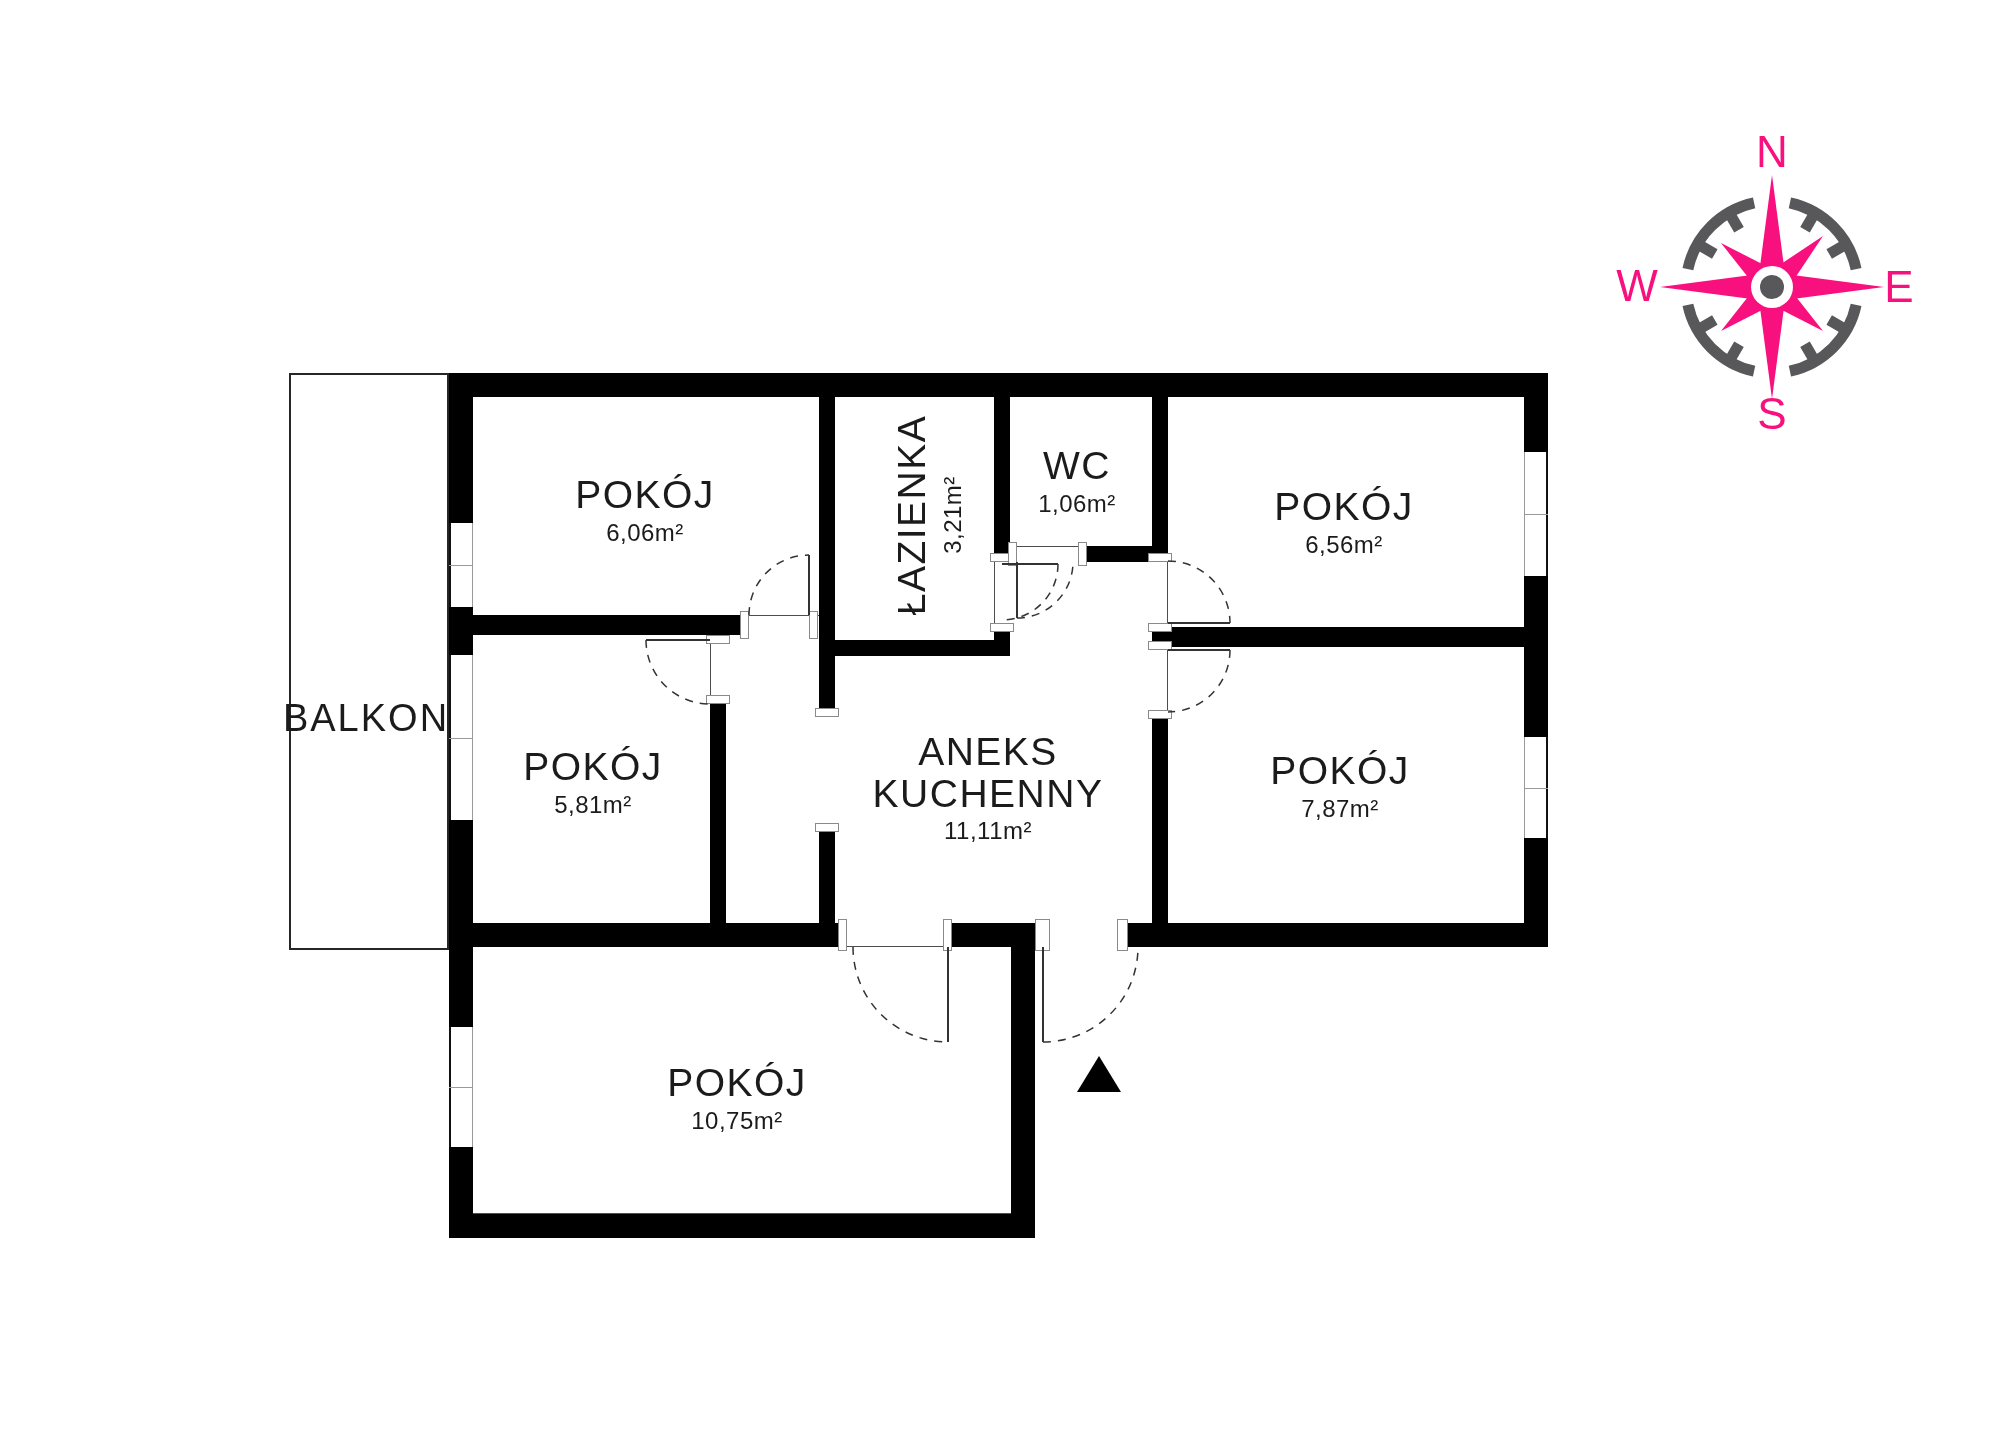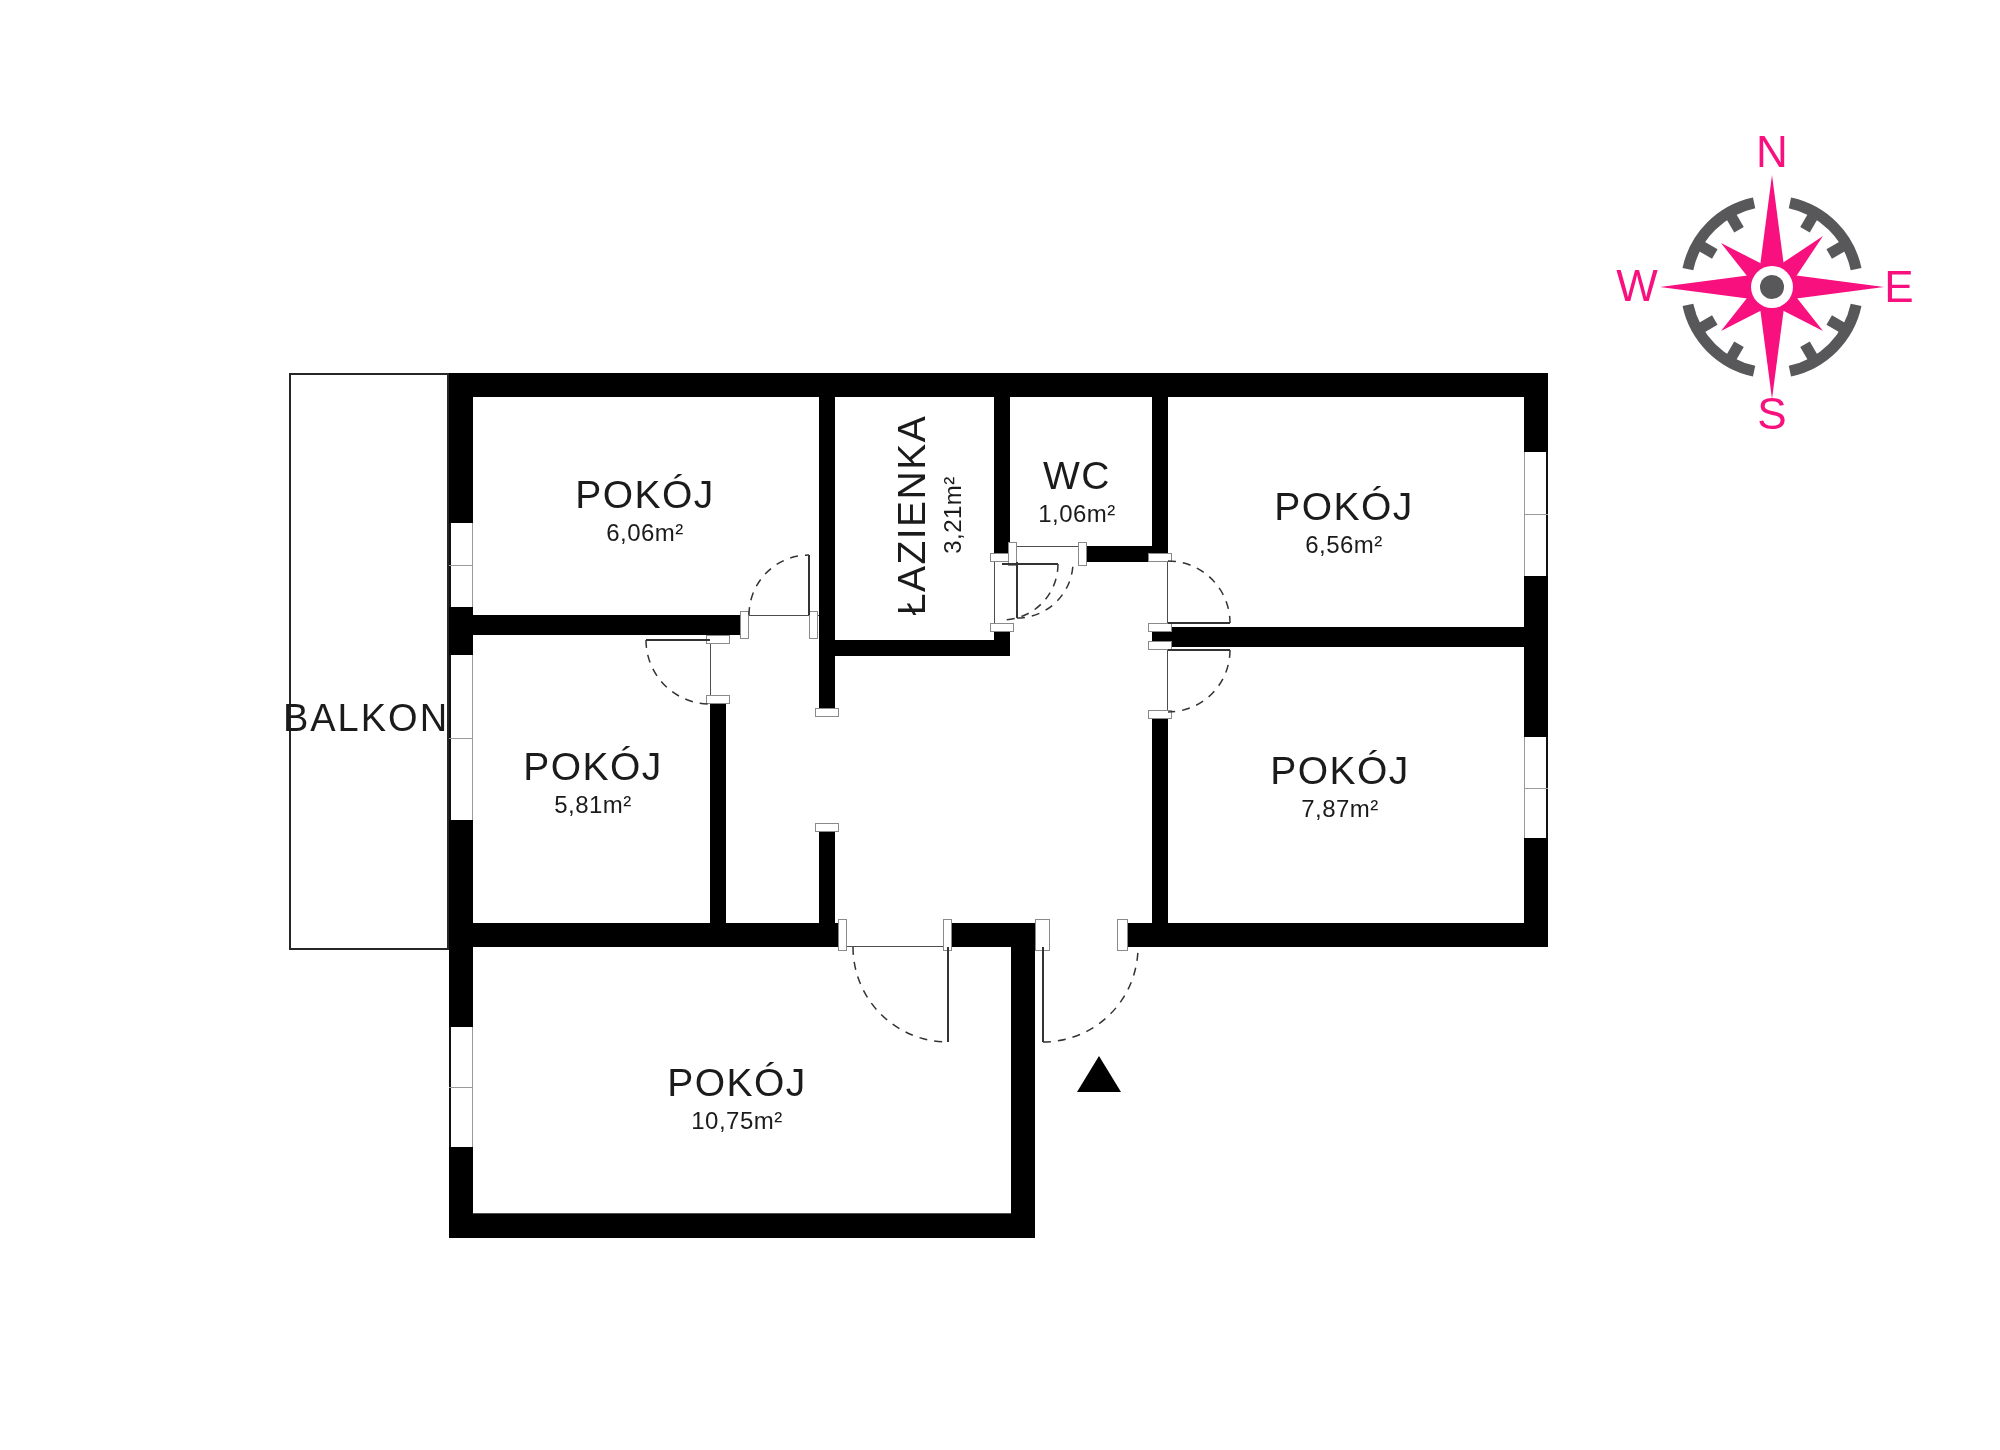--- a/index.html
+++ b/index.html
@@ -136,35 +136,39 @@
   <div class="label" style="left:645px;top:510px;">
     <span class="rname">POKÓJ</span>
     <span class="rarea">6,06m²</span>
   </div>
 
   <div class="label vertical" style="left:929px;top:515px;">
     <span class="rname">ŁAZIENKA</span>
     <span class="rarea">3,21m²</span>
   </div>
 
-  <div class="label" style="left:1077px;top:491px;">
+  <div class="label" style="left:1077px;top:481px;">
     <span class="rname">WC</span>
     <span class="rarea">1,06m²</span>
   </div>
 
   <div class="label" style="left:1344px;top:522px;">
     <span class="rname">POKÓJ</span>
     <span class="rarea">6,56m²</span>
   </div>
 
   <div class="label" style="left:593px;top:782px;">
     <span class="rname">POKÓJ</span>
     <span class="rarea">5,81m²</span>
   </div>
 
+  <div class="label" style="left:988px;top:788px;">
+    <span class="rname wrap">ANEKS KUCHENNY</span>
+    <span class="rarea">11,11m²</span>
+  </div>
 
   <div class="label" style="left:1340px;top:786px;">
     <span class="rname">POKÓJ</span>
     <span class="rarea">7,87m²</span>
   </div>
 
   <div class="label" style="left:737px;top:1098px;">
     <span class="rname">POKÓJ</span>
     <span class="rarea">10,75m²</span>
   </div>

